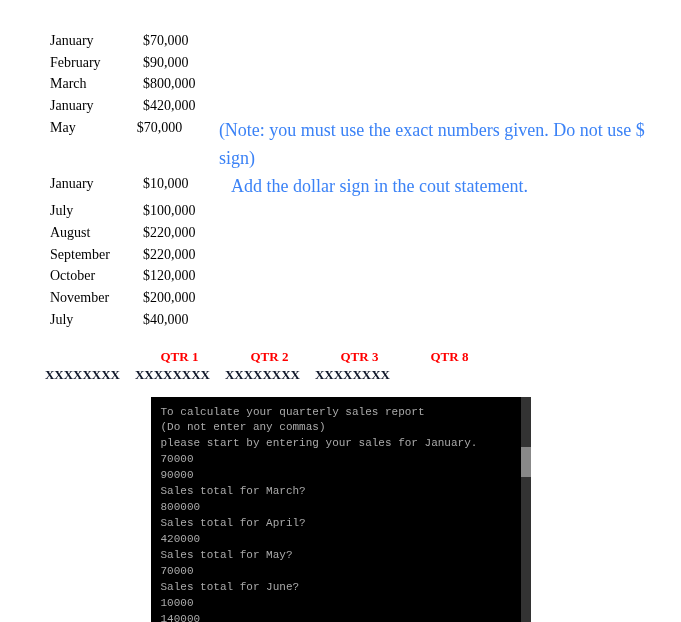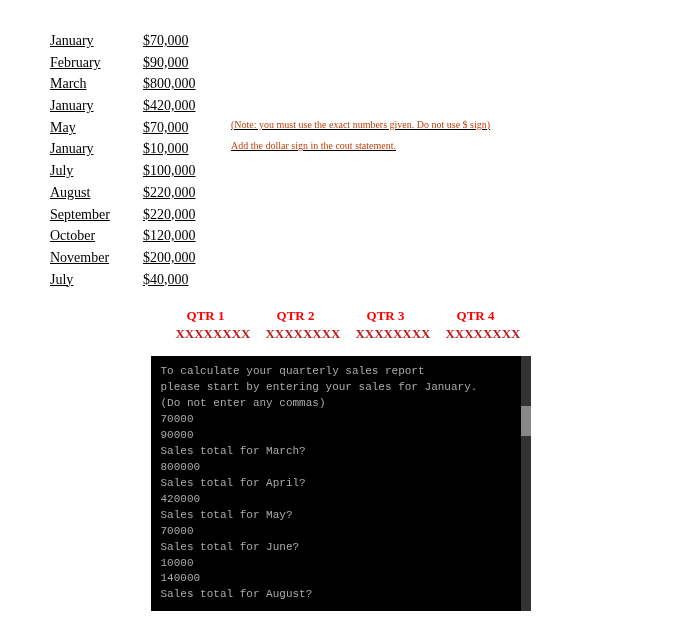--- a/index.html
+++ b/index.html
@@ -17,40 +17,39 @@
       margin-bottom: 10px;
     }
 
     .question-number {
       white-space: nowrap;
     }
 
     .data-table {
       margin-top: 6px;
       margin-left: 20px;
-      text-decoration: underline;
     }
 
     .data-row {
       display: flex;
       gap: 8px;
       line-height: 1.55;
     }
 
     .month-col {
       width: 85px;
     }
 
     .amount-col {
       width: 80px;
     }
 
     .note-text {
-      color: #c2410c;
-      font-size: 10px;
+      color: #3b82f6;
+      font-size: 18px;
     }
 
     .instructions {
       margin-top: 14px;
       margin-left: 0px;
       line-height: 1.6;
       max-width: 580px;
     }
 
     .report-preview {
@@ -70,28 +69,28 @@
       justify-content: center;
       gap: 0px;
       color: red;
       font-size: 13px;
       font-weight: bold;
       margin-bottom: 2px;
     }
 
     .report-headers span {
       width: 90px;
-      text-align: center;
+      text-align: left;
     }
 
     .report-data {
       display: flex;
-      justify-content: center;
+      justify-content: flex-start;
       gap: 0px;
-      color: #b91c1c;
+      color: #0f172a;
       font-size: 13px;
       font-weight: bold;
     }
 
     .report-data span {
       width: 90px;
       text-align: right;
     }
 
     
@@ -194,37 +193,37 @@
   <span></span>
 </div>
 
 <div class="report-preview">
   <div class="report-title"></div>
   <div class="report-headers">
 
   <span>QTR 1</span>
       <span>QTR 2</span>
       <span>QTR 3</span>
-      <span>QTR 4</span>
+      <span>QTR 8</span>
     </div>
   <div class="report-data">
 
   <span>XXXXXXXX</span>
       <span>XXXXXXXX</span>
       <span>XXXXXXXX</span>
       <span>XXXXXXXX</span>
     </div>
 </div>
 
 <div class="terminal">
   <div class="terminal-lines">
 
   <div class="terminal-line">To calculate your quarterly sales report</div>
+      <div class="terminal-line">(Do not enter any commas)</div>
       <div class="terminal-line">please start by entering your sales for January.</div>
-      <div class="terminal-line">(Do not enter any commas)</div>
       <div class="terminal-line">70000</div>
       <div class="terminal-line">90000</div>
       <div class="terminal-line">Sales total for March?</div>
       <div class="terminal-line">800000</div>
       <div class="terminal-line">Sales total for April?</div>
       <div class="terminal-line">420000</div>
       <div class="terminal-line">Sales total for May?</div>
       <div class="terminal-line">70000</div>
       <div class="terminal-line">Sales total for June?</div>
       <div class="terminal-line">10000</div>

